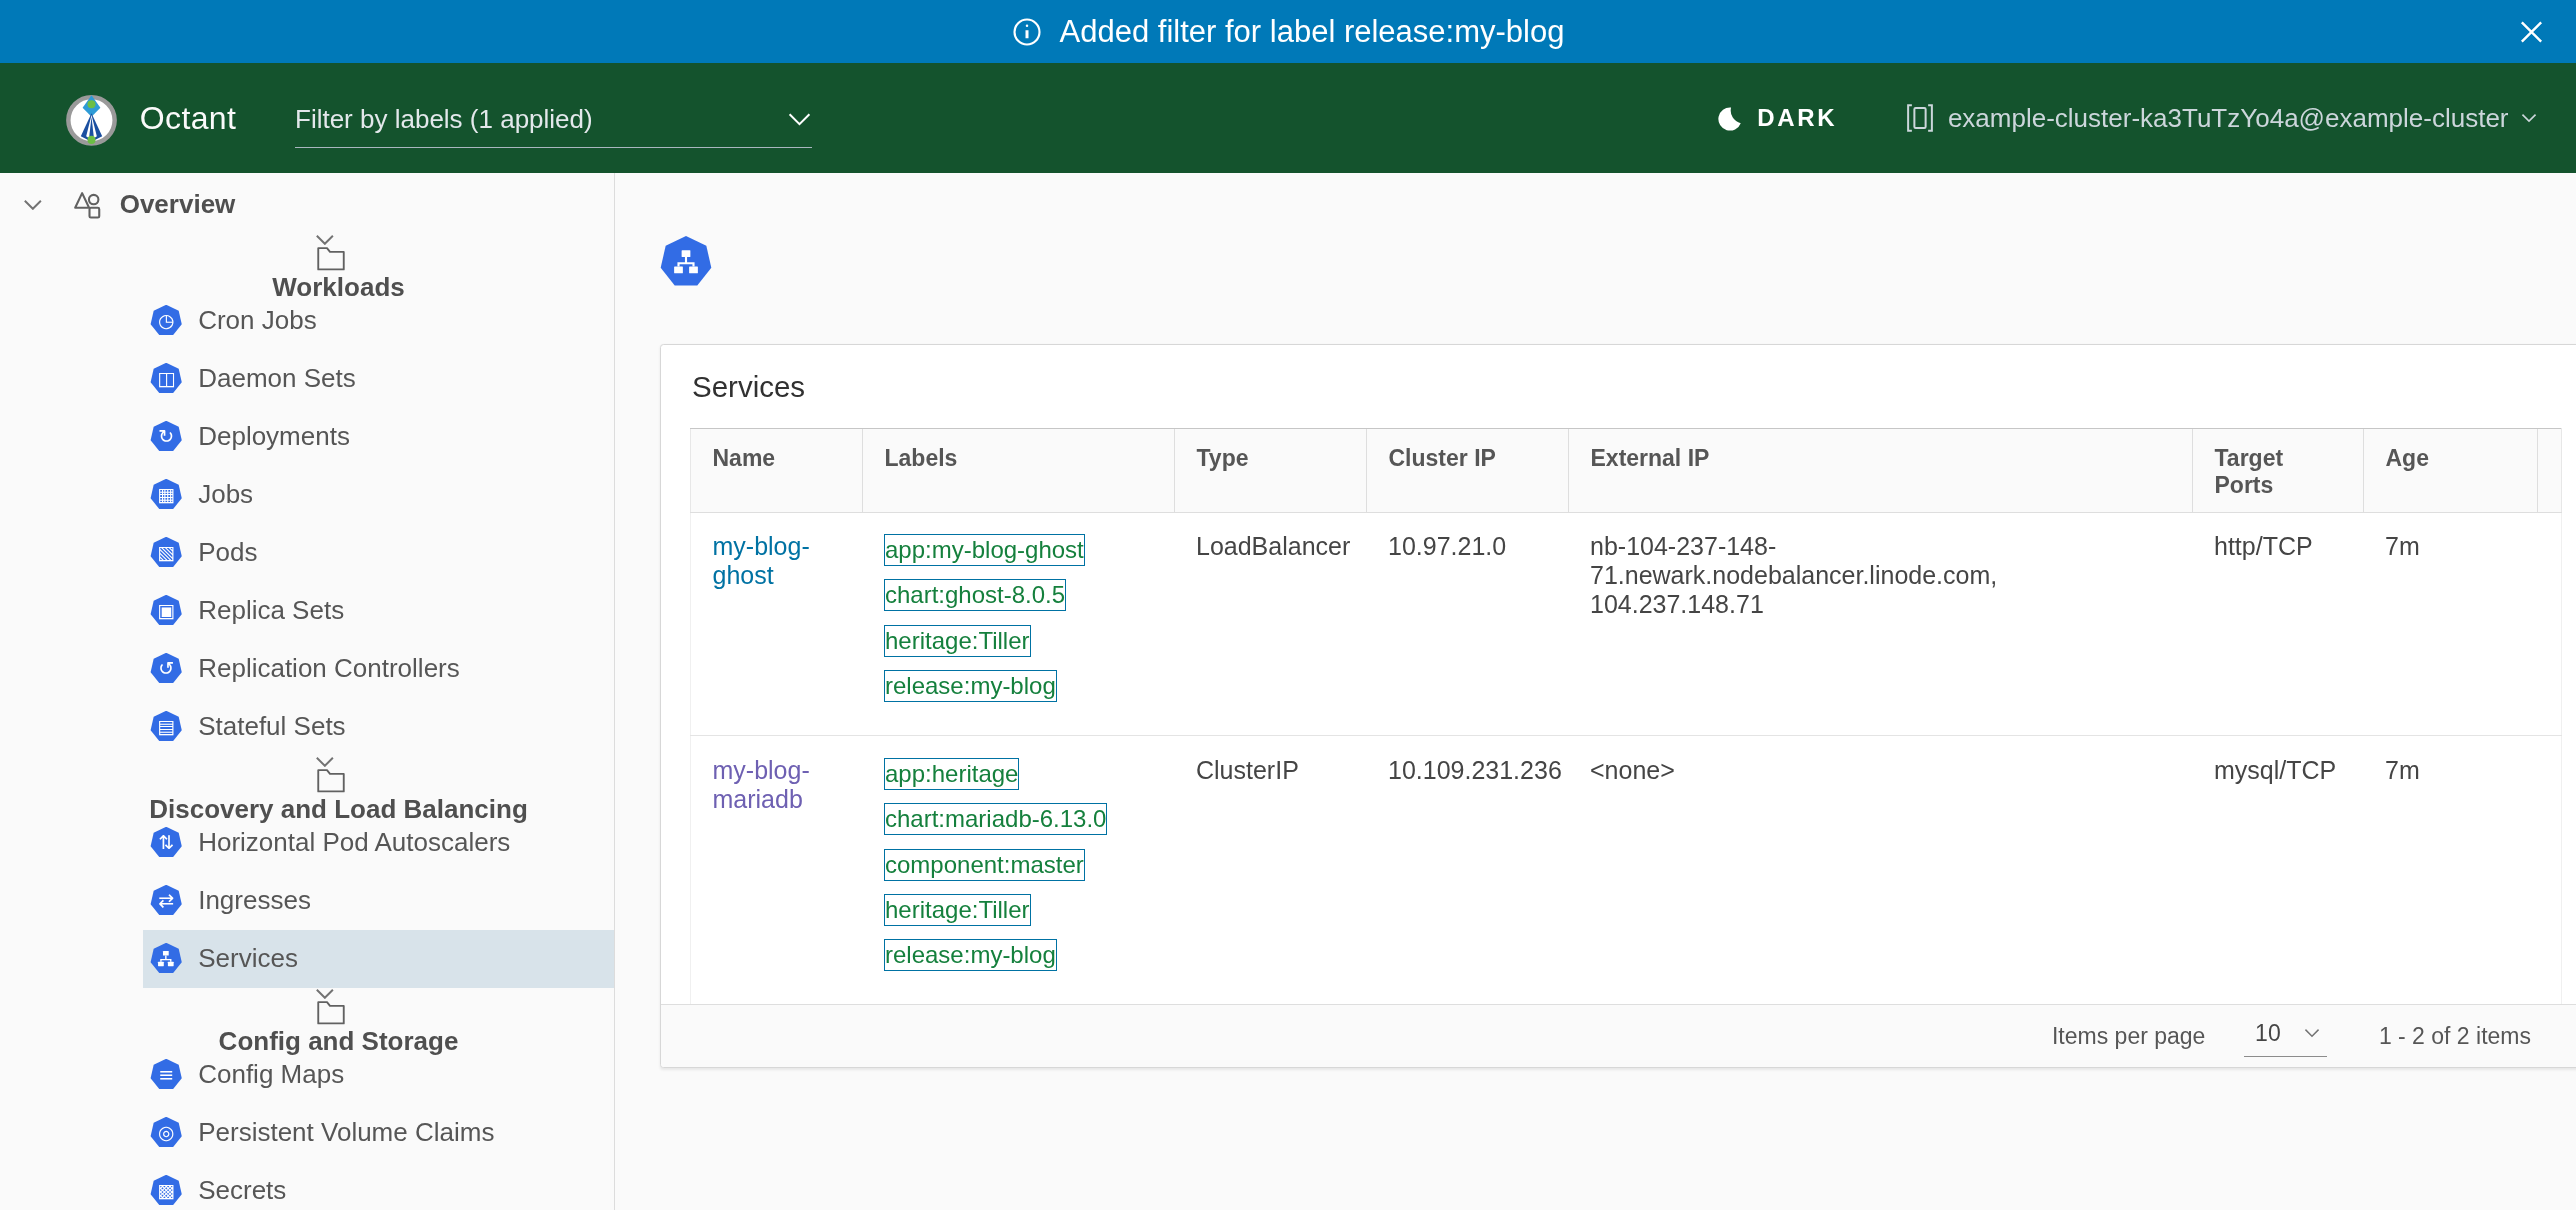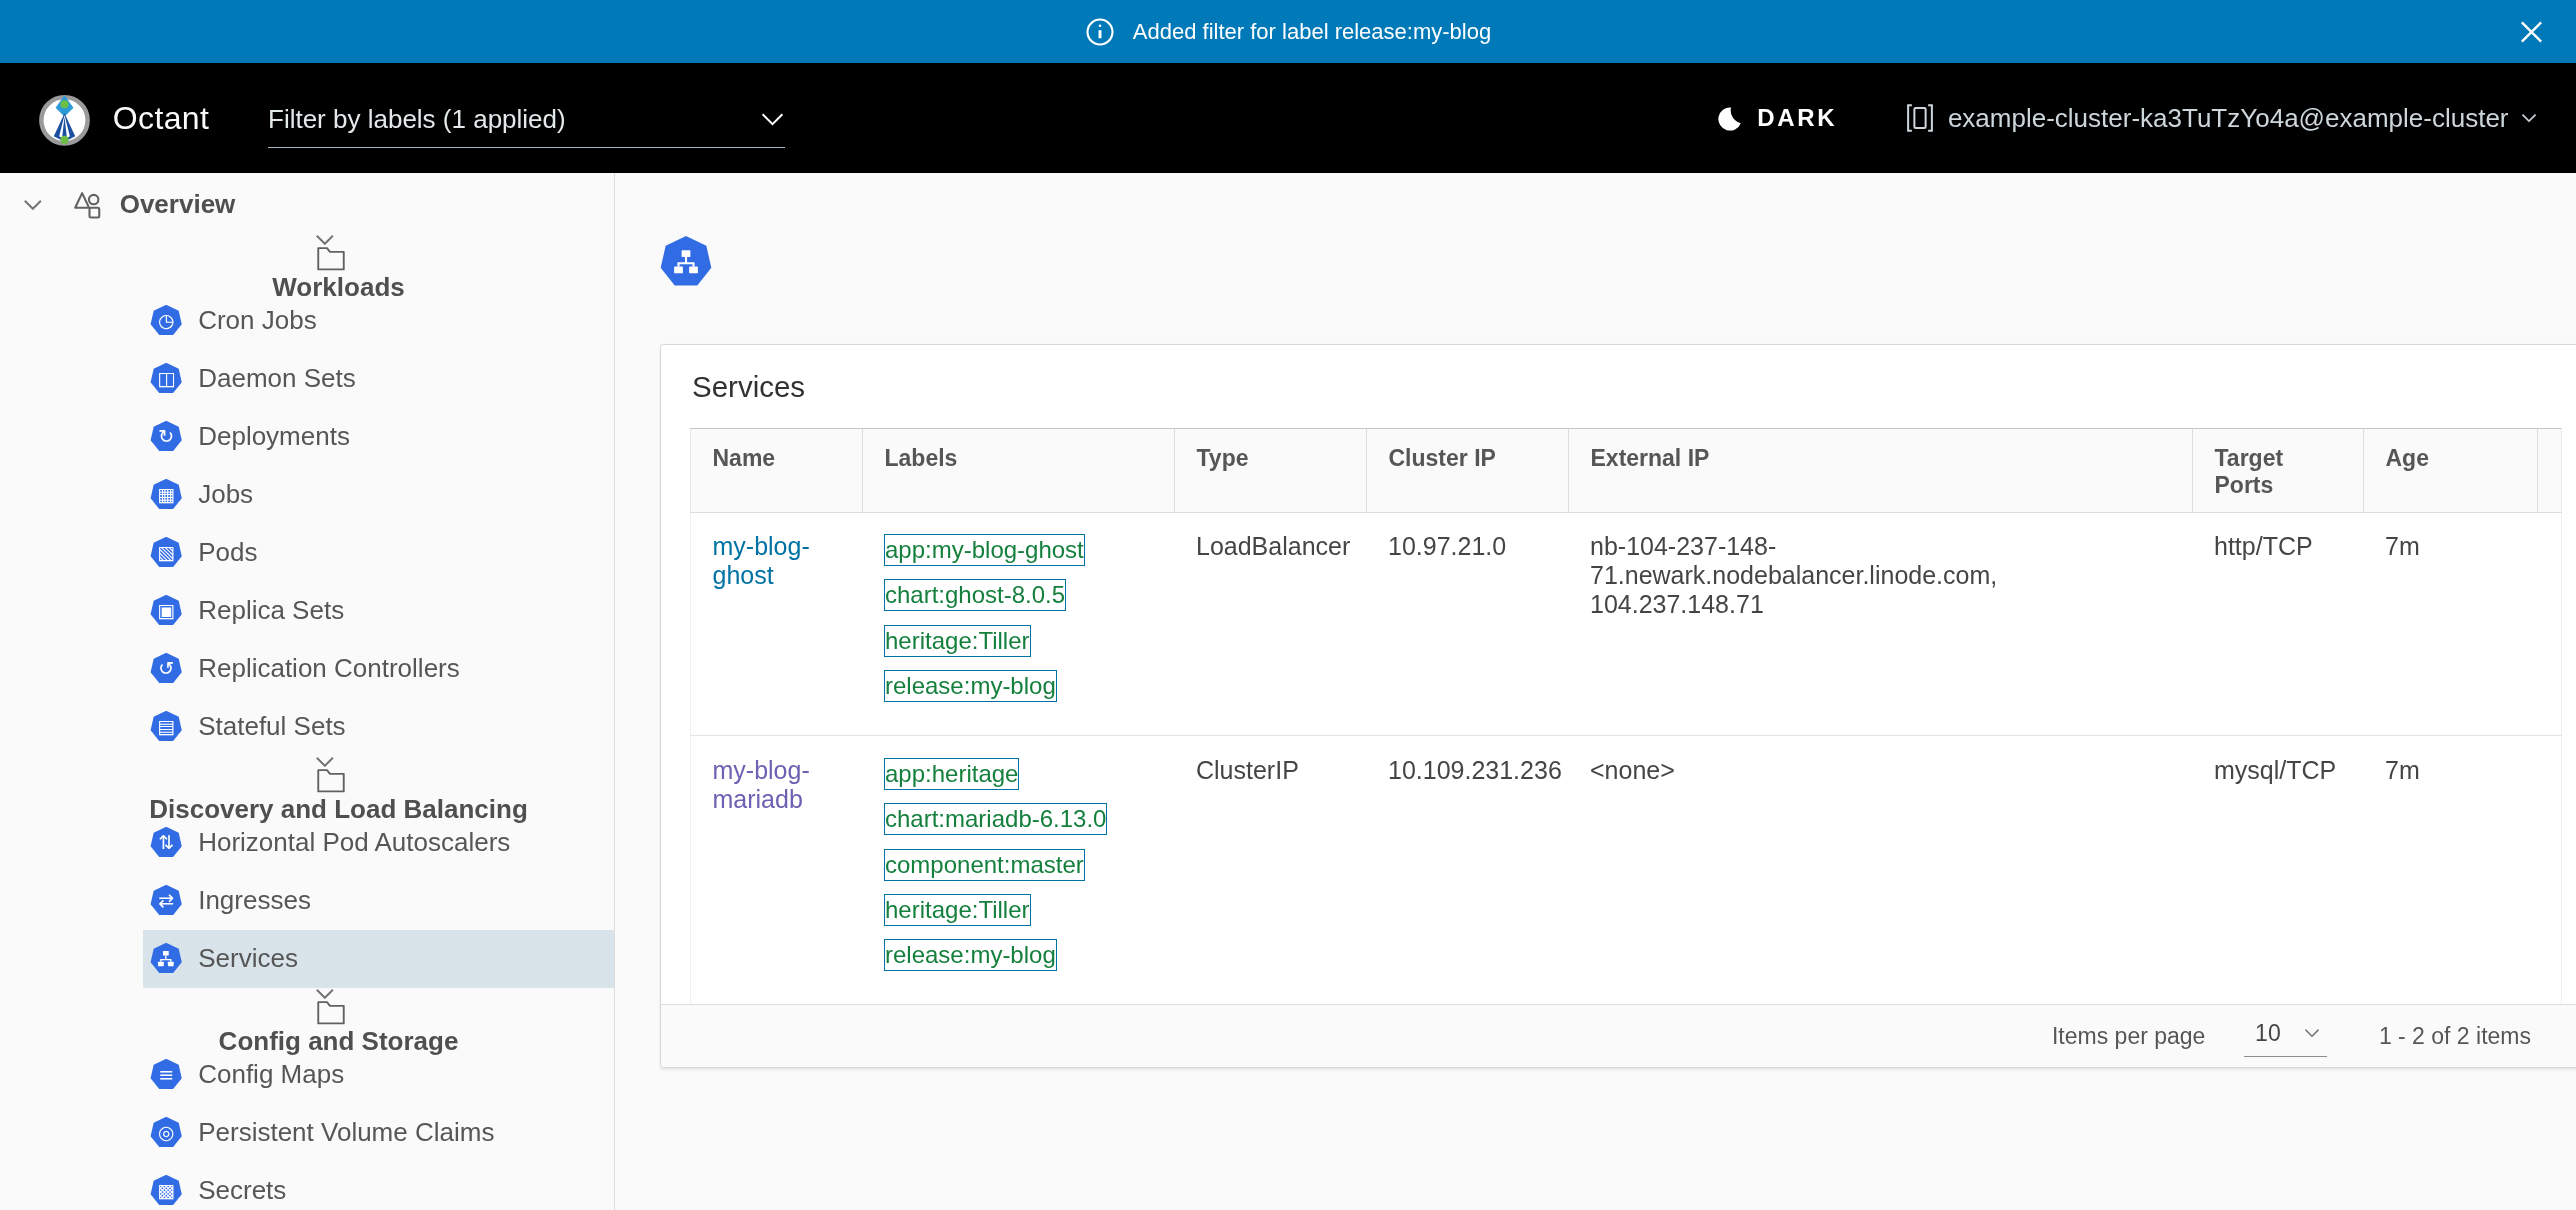--- a/index.html
+++ b/index.html
@@ -5,29 +5,29 @@
   * { box-sizing: border-box; margin: 0; padding: 0; }
   html,body { width:2576px; height:1210px; overflow:hidden; }
   body {
     font-family: "Liberation Sans", "DejaVu Sans", sans-serif;
     background:#fafafa; color:#454545;
   }
   
   .banner {
     height:63px; background:#0079b8; color:#fff;
     display:flex; align-items:center; justify-content:center; gap:18px;
-    position:relative; font-size:22px;
+    position:relative; font-size:31px;
   }
   .banner-close {
     position:absolute; right:30px; top:50%; transform:translateY(-50%);
     background:none; border:none; cursor:pointer; line-height:0;
   }
   
   .header {
-    height:110px; background:#000000; display:flex; align-items:center;
+    height:110px; background:#14532d; display:flex; align-items:center;padding-left:27px;
   }
   .logo-area { display:flex; align-items:center; gap:19.7px; margin-left:36px; width:182px; }
   .app-name { color:#fafafa; font-size:32px; font-weight:400; letter-spacing:0.4px; }
   .ns-select {
     margin-left:390px; width:440px; height:59px; border:1.8px solid #49afd9; border-radius:5.4px;
     color:#49afd9; font-size:26px; display:flex; align-items:center;
     justify-content:space-between; padding:0 19.7px; cursor:pointer;
   }
   .ns-caret { font-size:18px; }
   .label-filter {

